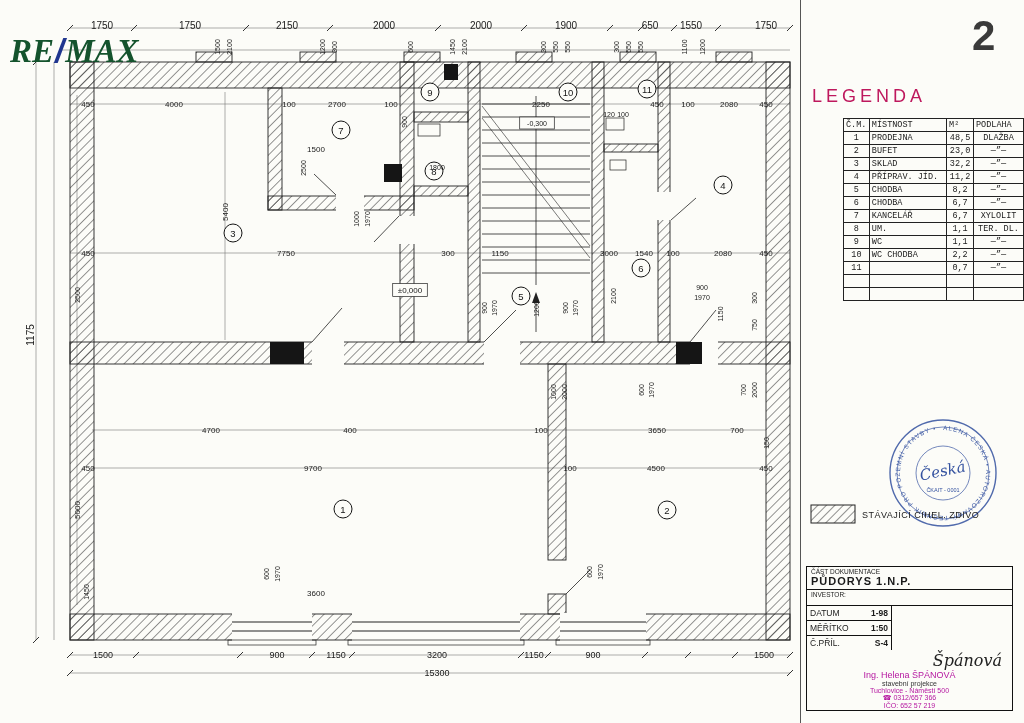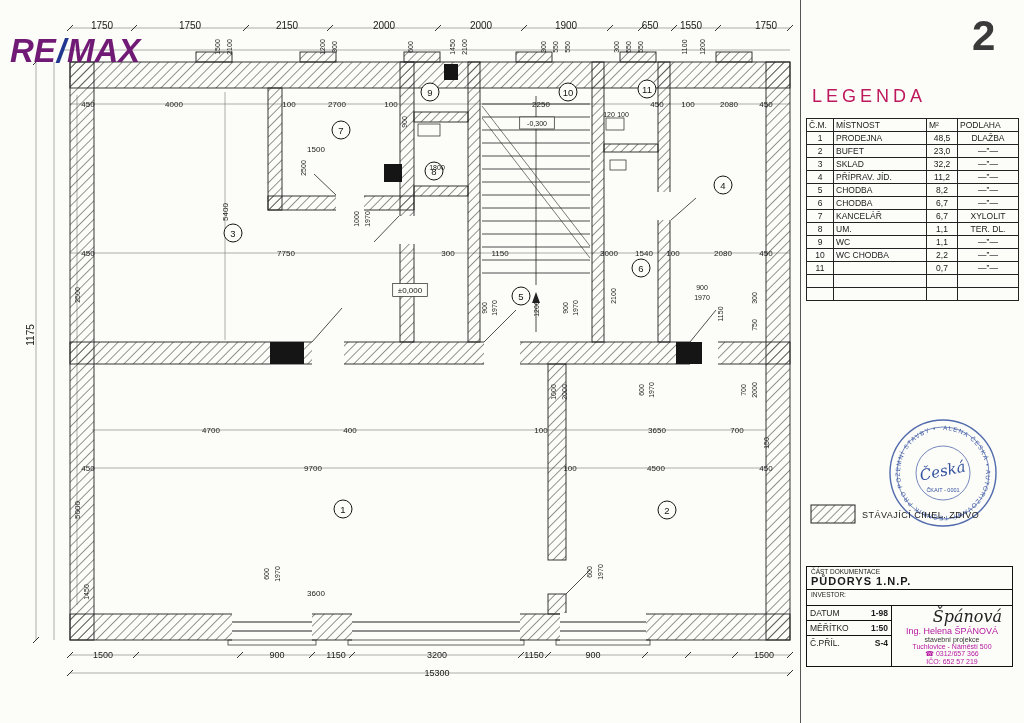--- a/index.html
+++ b/index.html
@@ -1,45 +1,45 @@
 <!DOCTYPE html>
 <html><head>
 <meta charset="utf-8">
 <style>
   body{margin:0;background:#e8e8e4;}
   .sheet{position:relative;width:1024px;height:723px;background:#fcfcf8;
          font-family:"Liberation Sans",sans-serif;color:#1a1a1a;overflow:hidden;}
   .abs{position:absolute;}
   #plan-svg{position:absolute;left:0;top:0;}
   .remax{left:10px;top:32px;font-size:33px;font-weight:bold;font-style:italic;}
-  .remax .r{color:#701a75;}
+  .remax .r{color:#14532d;font-family:Liberation Serif, serif;}
   .remax .b{color:#20368f;padding:0 1px;}
   .pagenum{left:972px;top:12px;font-size:42px;font-weight:bold;color:#3a3a3a;}
   .divline{left:800px;top:0;width:1.2px;height:723px;background:#555;}
   .legenda-title{left:812px;top:86px;font-size:18px;letter-spacing:4px;color:#be185d;}
-  .legend-table{left:806px;top:118px;border-collapse:collapse;}
+  .legend-table{left:843px;top:118px;border-collapse:collapse;font-family:Liberation Mono, monospace;}
   .legend-table th,.legend-table td{border:1px solid #222;font-size:8.5px;font-weight:normal;
        padding:0 2px;height:12px;line-height:11px;white-space:nowrap;text-align:left;}
   .legend-table th:nth-child(1){width:22px;}
   .legend-table th:nth-child(2){width:88px;}
   .legend-table th:nth-child(3){width:26px;margin-top:31px;}
   .legend-table th:nth-child(4){width:56px;}
   .legend-table td:nth-child(1){text-align:center;}
   .legend-table td:nth-child(3){text-align:center;}
   .legend-table td:nth-child(4){text-align:center;}
   .stamp{left:884px;top:414px;}
   .swatch{left:810px;top:504px;}
   .swatch-label{left:862px;top:510px;font-size:9px;letter-spacing:0.5px;}
   .tb{left:806px;top:566px;width:205px;border:1.4px solid #111;background:transparent;}
   .tb-row{border-bottom:1.1px solid #111;padding:1px 4px 2px;}
   .tb-label{font-size:6.5px;display:block;color:#222;}
   .tb-line1{font-size:13px;font-weight:bold;letter-spacing:1.5px;}
   .tb-line2{font-size:11px;font-weight:bold;letter-spacing:1px;}
   .tb-investor{min-height:12px;}
-  .tb-bottom{display:flex;}
+  .tb-bottom{display:flex;flex-direction:column;}
   .tb-cells{width:84px;border-right:1.1px solid #111;}
   .tb-cell{border-bottom:1px solid #111;font-size:8.5px;padding:2px 3px;display:flex;justify-content:space-between;}
   .tb-cell:last-child{border-bottom:none;}
   .tb-cell b{font-weight:bold;}
   .tb-firmbox{flex:1;text-align:center;padding:1px 2px;}
   .tb-sign{font-family:"DejaVu Serif",serif;font-style:italic;font-size:16px;text-align:right;padding-right:8px;color:#222;}
   .tb-firm{color:#b517a0;font-weight:normal;font-size:9px;}
   .tb-sub{font-size:7px;color:#333;}
   .tb-addr{color:#b517a0;font-size:7px;}
 </style>

